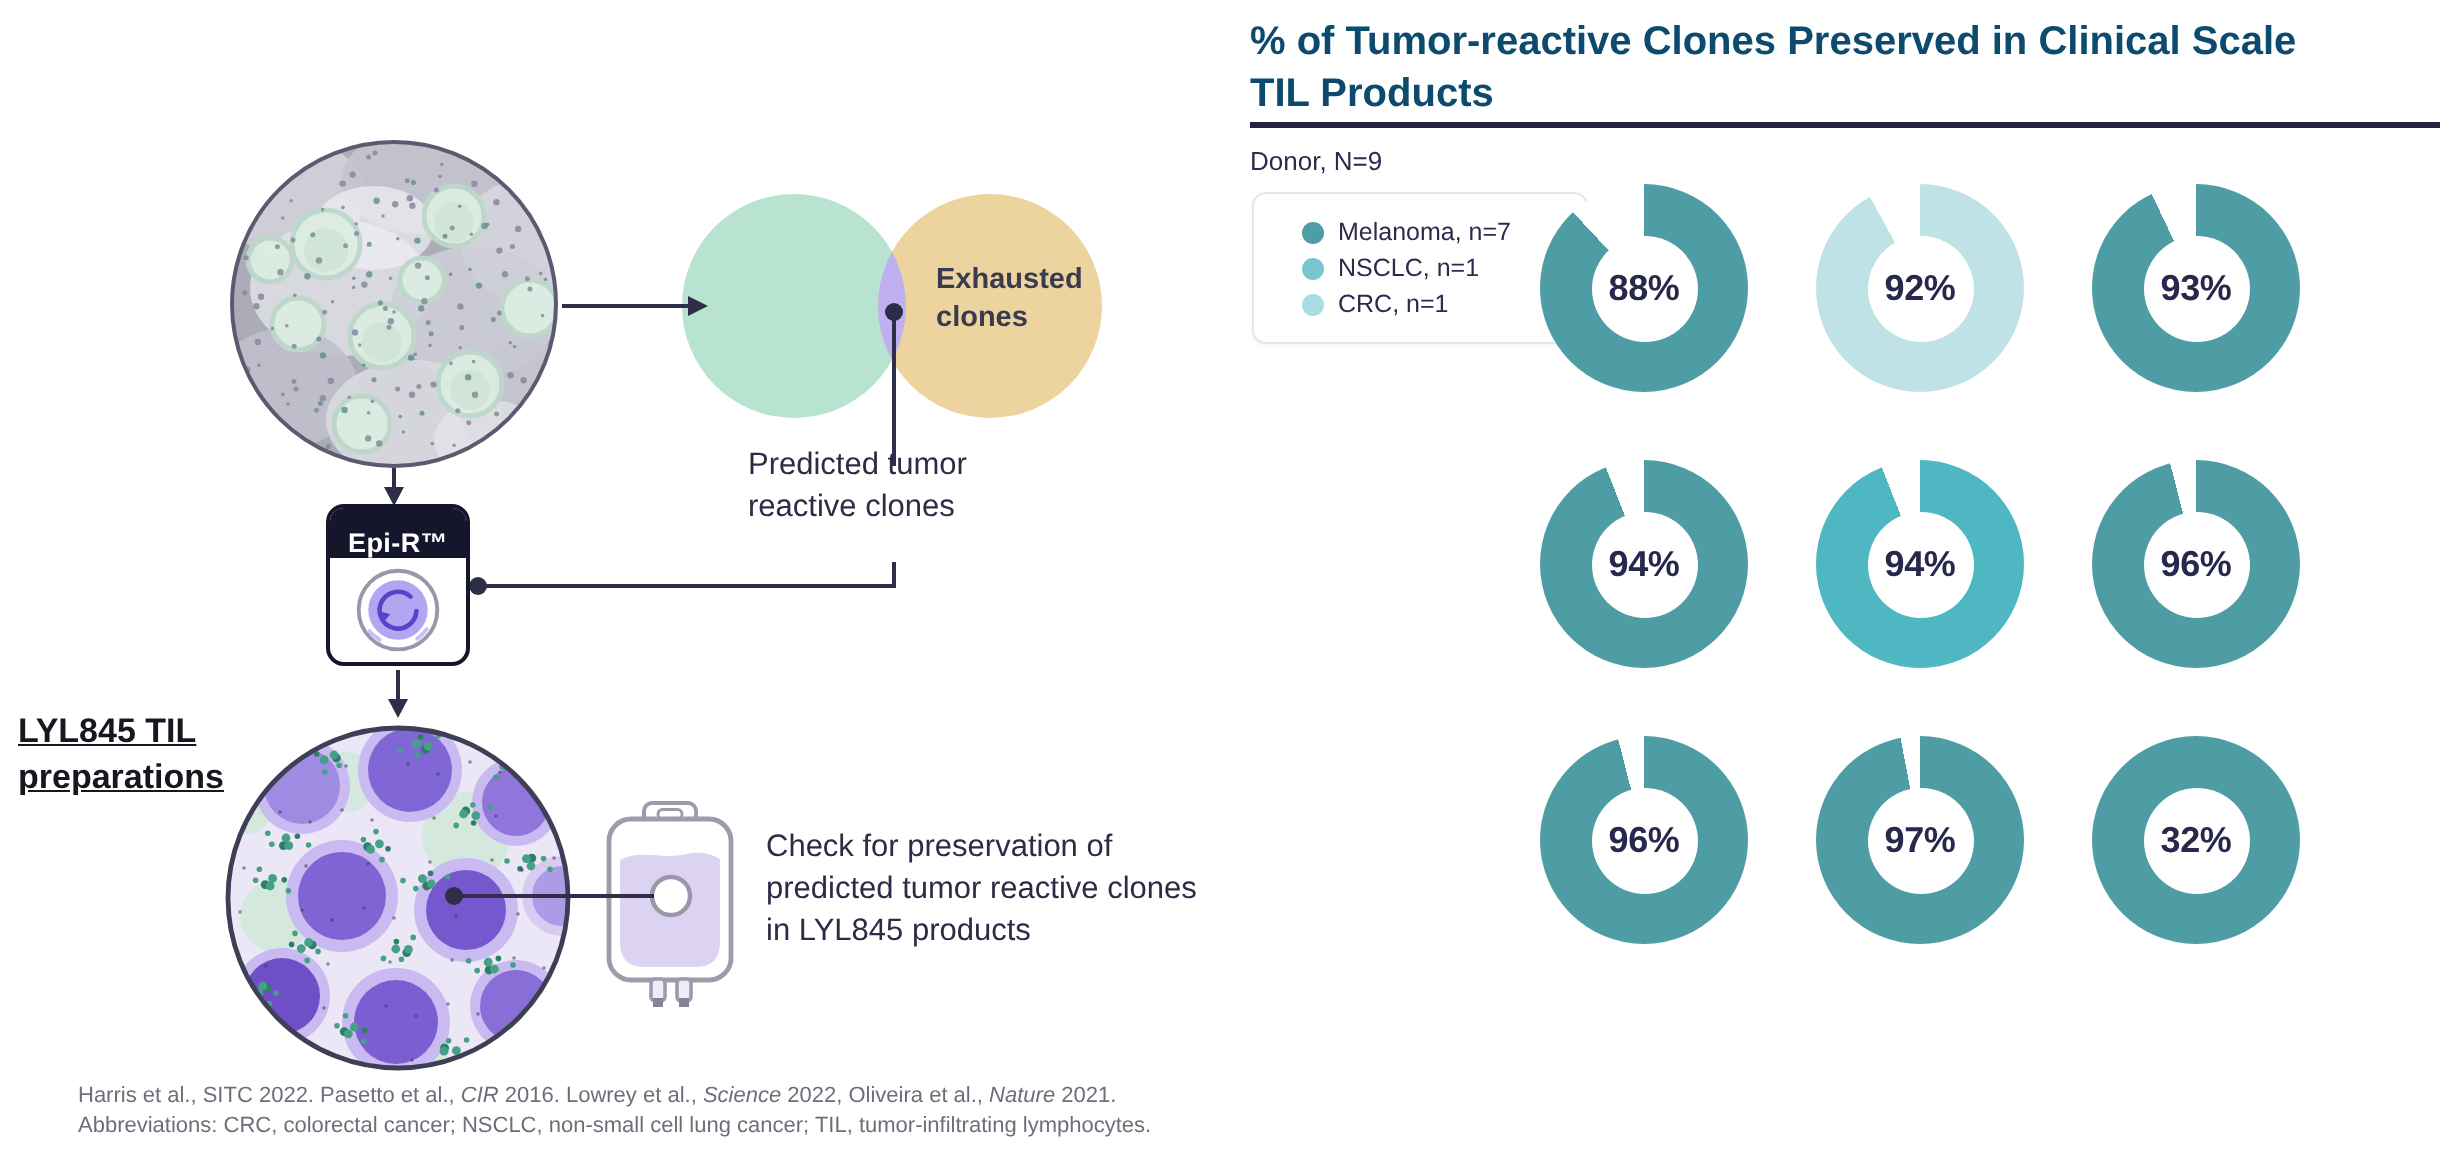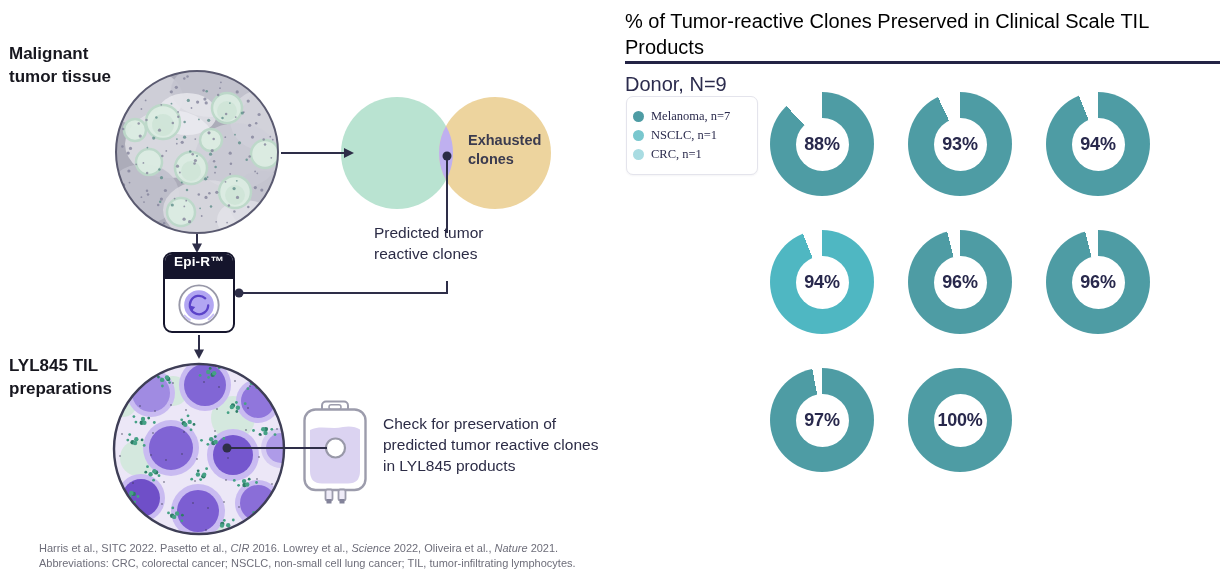--- a/index.html
+++ b/index.html
@@ -3,42 +3,42 @@
 <meta charset="utf-8">
 <style>
   html,body{margin:0;padding:0;background:#ffffff;}
   .canvas{position:relative;width:1223px;height:582px;background:#ffffff;overflow:hidden;
           font-family:"Liberation Sans","DejaVu Sans",sans-serif;}
   .abs{position:absolute;}
   
   .h-label{font-weight:700;font-size:17px;line-height:23px;color:#17171F;}
   #malignant-label{left:9px;top:42px;width:128px;}
   #bioinfo-label{left:330px;top:42px;width:175px;}
-  #lyl-label{left:9px;top:354px;width:140px;}
+  #lyl-label{left:9px;top:354px;width:140px;text-decoration:underline;}
   .venn-label{font-weight:600;font-size:14.5px;line-height:19px;color:#3B3B4F;}
   #hf-label{left:357px;top:112px;width:94px;}
   #ex-label{left:468px;top:131px;width:94px;}
   .mid-label{font-weight:500;font-size:15.5px;line-height:21px;color:#2C2C46;}
   #predicted-label{left:374px;top:222px;width:152px;}
   #check-label{left:383px;top:413px;width:222px;}
   
   #epir-box{left:163px;top:252px;width:72px;height:81px;background:#ffffff;border:2px solid #15152C;
             border-radius:9px;overflow:hidden;box-sizing:border-box;}
-  #epir-header{height:25px;background:#15152C;display:flex;align-items:flex-start;justify-content:center;}
+  #epir-header{height:25px;background:#15152C;display:flex;align-items:flex-end;justify-content:center;}
   #epir-header span{color:#ffffff;font-weight:700;font-size:13.5px;letter-spacing:.2px;}
   #epir-body{height:52px;display:flex;align-items:center;justify-content:center;}
   
   #footnote{left:8px;top:541px;width:600px;font-size:11px;line-height:15px;color:#6E6E7A;margin-left:31px;}
   .it{font-style:italic;}
   
-  #r-title{left:625px;top:9px;width:535px;font-weight:400;font-size:20px;line-height:25.5px;color:#000000;}
+  #r-title{left:625px;top:9px;width:535px;font-weight:700;font-size:20px;line-height:25.5px;color:#0c4a6e;}
   #r-rule{left:625px;top:61px;width:595px;height:2.5px;background:#232345;}
-  #donor-label{left:625px;top:73px;font-size:20px;color:#2B2B4D;}
+  #donor-label{left:625px;top:73px;font-size:13px;color:#2B2B4D;}
   #legend-box{left:626px;top:96px;width:118px;background:#ffffff;border:1px solid #E4E4EC;border-radius:7px;
-              padding:8px 6px;box-shadow:0 1px 2px rgba(40,40,80,.05);font-family:Liberation Serif, serif;}
+              padding:8px 24px;box-shadow:0 1px 2px rgba(40,40,80,.05);}
   .legend-item{display:flex;align-items:center;gap:7px;margin:4px 0;}
   .legend-dot{width:11px;height:11px;border-radius:50%;flex:0 0 auto;}
   .legend-label{font-size:12.5px;font-weight:500;color:#2B2B4D;white-space:nowrap;}
   #donut-grid{left:770px;top:92px;display:grid;grid-template-columns:repeat(3,104px);grid-auto-rows:104px;
               column-gap:34px;row-gap:34px;}
   .donut{width:104px;height:104px;border-radius:50%;
          background:conic-gradient(var(--c) 0deg var(--a), #ffffff var(--a) 360deg);
          display:flex;align-items:center;justify-content:center;}
   .hole{width:53px;height:53px;border-radius:50%;background:#ffffff;display:flex;align-items:center;justify-content:center;}
   .pct{font-weight:700;font-size:18px;color:#28284C;letter-spacing:-.2px;}
@@ -460,21 +460,20 @@
     </g>
     <g fill="#2E2E48">
       <polygon points="354,153 344,148 344,158"></polygon>
       <polygon points="197,253 192,243.5 202,243.5"></polygon>
       <polygon points="199,359 194,349.5 204,349.5"></polygon>
       <circle cx="239" cy="293" r="4.5"></circle>
       <circle cx="227" cy="448" r="4.5"></circle>
     </g>
   </svg>
 
-  <div class="abs h-label" id="malignant-label">Malignant tumor tissue</div>
   <div class="abs venn-label" id="ex-label">Exhausted clones</div>
   <div class="abs mid-label" id="predicted-label">Predicted tumor reactive clones</div>
 
   <div class="abs" id="epir-box">
     <div id="epir-header">
       <span>Epi-R™</span>
     </div>
     <div id="epir-body">
       <svg width="46" height="46" viewBox="0 0 48 48">
         <circle cx="24" cy="24" r="20.5" fill="#ffffff" stroke="#9898A8" stroke-width="2"></circle>
@@ -513,20 +512,25 @@
           <span class="legend-label">CRC, n=1</span>
         </div>
       </div>
   </div>
   <div class="abs" id="donut-grid">
       <div class="donut" style="--c: #4E9CA4; --a: 316.8deg;">
         <div class="hole">
           <span class="pct">88%</span>
         </div>
       </div>
+      <div class="donut" style="--c: #BFE2E7; --a: 331.2deg;">
+        <div class="hole">
+          <span class="pct">92%</span>
+        </div>
+      </div>
       <div class="donut" style="--c: #4E9CA4; --a: 334.8deg;">
         <div class="hole">
           <span class="pct">93%</span>
         </div>
       </div>
       <div class="donut" style="--c: #4E9CA4; --a: 338.40000000000003deg;">
         <div class="hole">
           <span class="pct">94%</span>
         </div>
       </div>
@@ -545,18 +549,18 @@
           <span class="pct">96%</span>
         </div>
       </div>
       <div class="donut" style="--c: #4E9CA4; --a: 349.2deg;">
         <div class="hole">
           <span class="pct">97%</span>
         </div>
       </div>
       <div class="donut" style="--c: #4E9CA4; --a: 360deg;">
         <div class="hole">
-          <span class="pct">100%</span>
+          <span class="pct">32%</span>
         </div>
       </div>
     </div>
 
 </div>
 
 </body></html>

